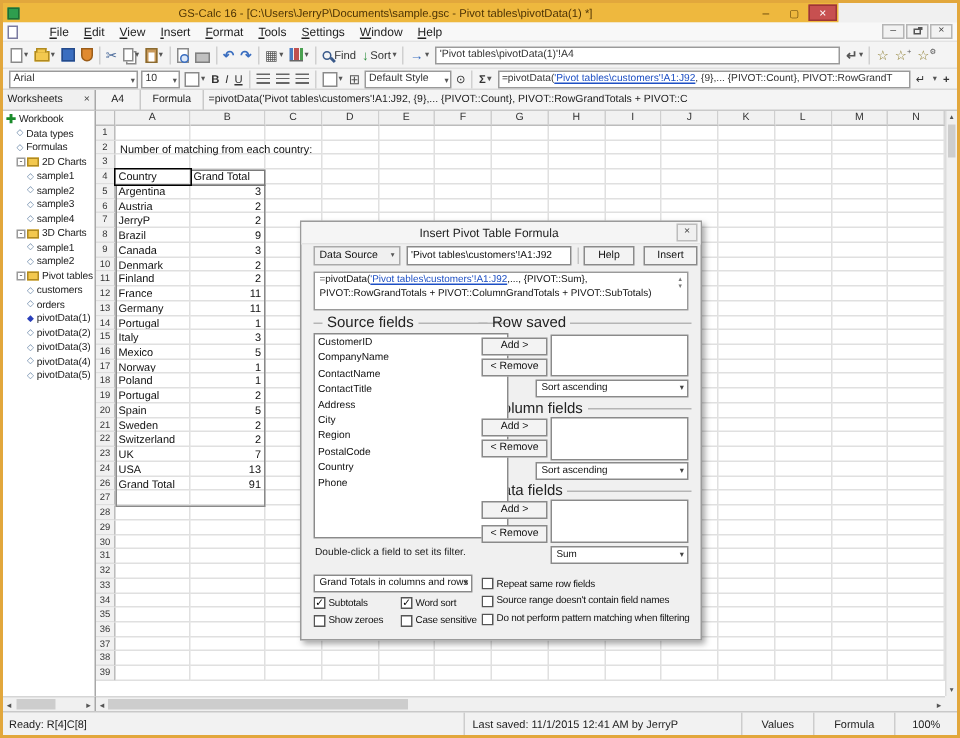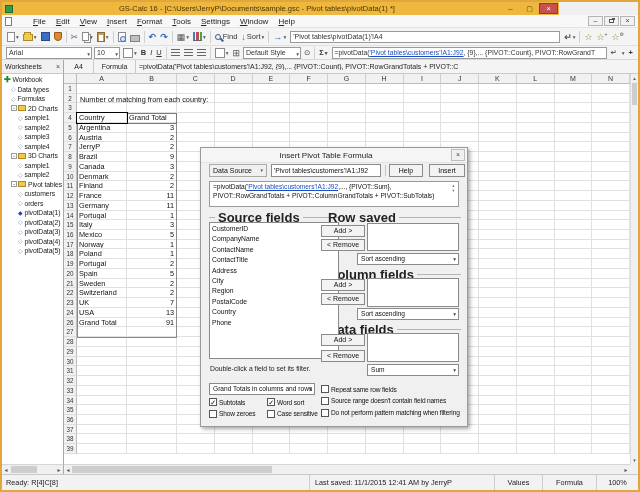--- a/index.html
+++ b/index.html
@@ -150,21 +150,21 @@
   .d-insert{left:228px;top:16px;width:36px;height:13px;line-height:11px;}
   .d-ds{left:8px;top:16px;width:58px;height:13px;line-height:11px;background:#f0f0f0;border:1px solid #aaa;
     display:flex;align-items:center;justify-content:space-between;padding:0 3px;position:absolute;font-size:7px;}
   .d-ds .dd{font-size:5px;}
   .d-dsval{position:absolute;left:70px;top:16px;width:110px;height:13px;background:#fff;border:1px solid #8a8a8a;
     font-size:6.8px;line-height:11px;padding:0 2px;white-space:nowrap;overflow:hidden;}
   .d-vline{position:absolute;left:184px;top:17px;width:1px;height:11px;background:#c5c5c5;}
   .d-formula{position:absolute;left:8px;top:33px;width:250px;height:26px;background:#fff;border:1px solid #9a9a9a;
     font-size:6.6px;line-height:8.5px;padding:1px 10px 1px 3px;overflow:hidden;}
   .d-fscroll{position:absolute;right:1px;top:1px;width:7px;font-size:4.5px;color:#777;text-align:center;line-height:5px;}
-  .grp{position:absolute;display:flex;align-items:center;font-size:13px;color:#222;font-weight:bold;}
+  .grp{position:absolute;display:flex;align-items:center;font-size:10px;color:#222;}
   .grp::before{content:'';width:6px;border-top:1px solid #b5b5b5;margin-right:3px;}
   .grp::after{content:'';flex:1;border-top:1px solid #b5b5b5;margin-left:3px;}
   .g-src{left:8px;top:62px;width:130px;}
   .g-row-f{left:118px;top:62px;width:142px;}
   .g-col-f{left:118px;top:119px;width:142px;}
   .g-data-f{left:118px;top:174px;width:142px;}
   .d-list{position:absolute;background:#fff;border:1px solid #8a8a8a;overflow:hidden;}
   .l-src{left:8px;top:74px;width:130px;height:137px;padding:1px 2px;}
   .l-row{left:166px;top:75px;width:92px;height:28px;}
   .l-col{left:166px;top:130px;width:92px;height:29px;}

